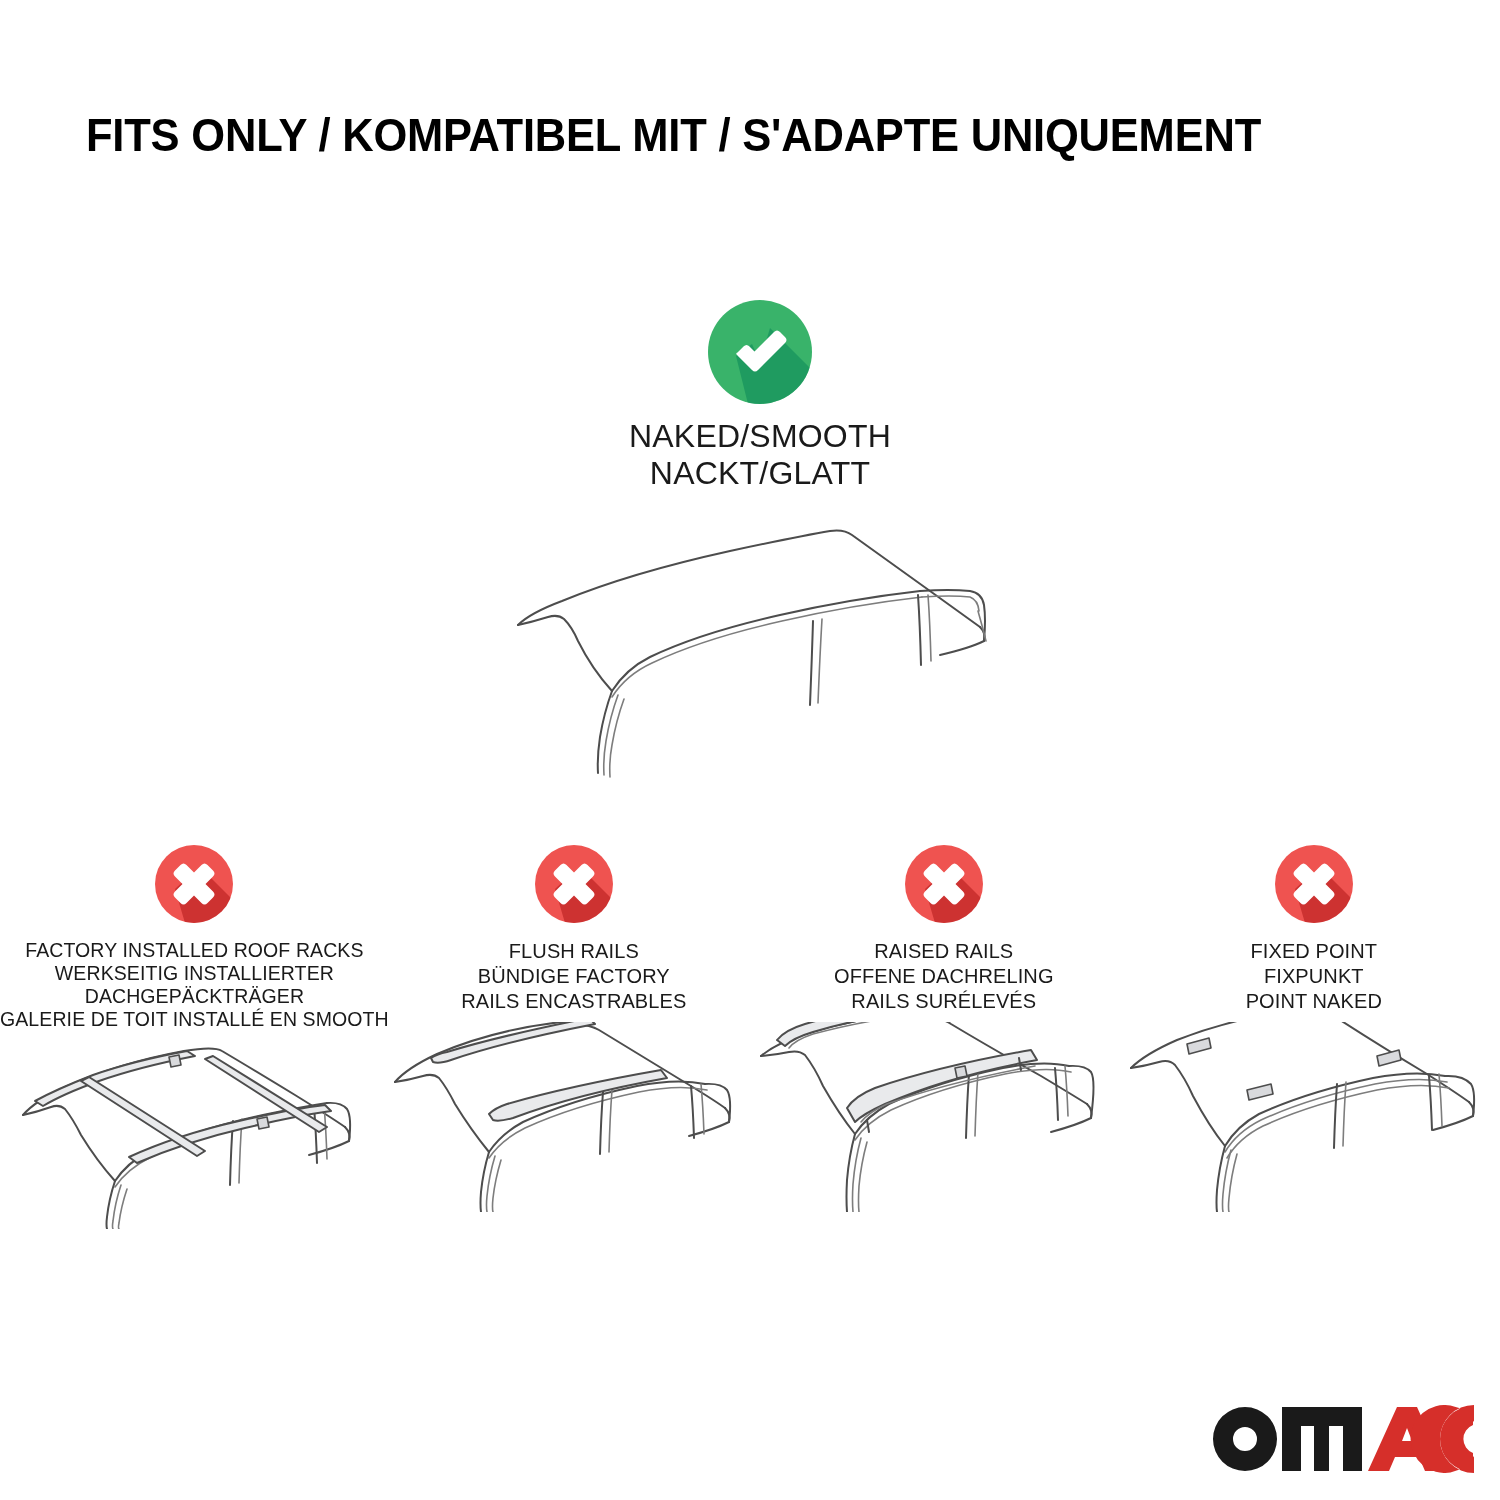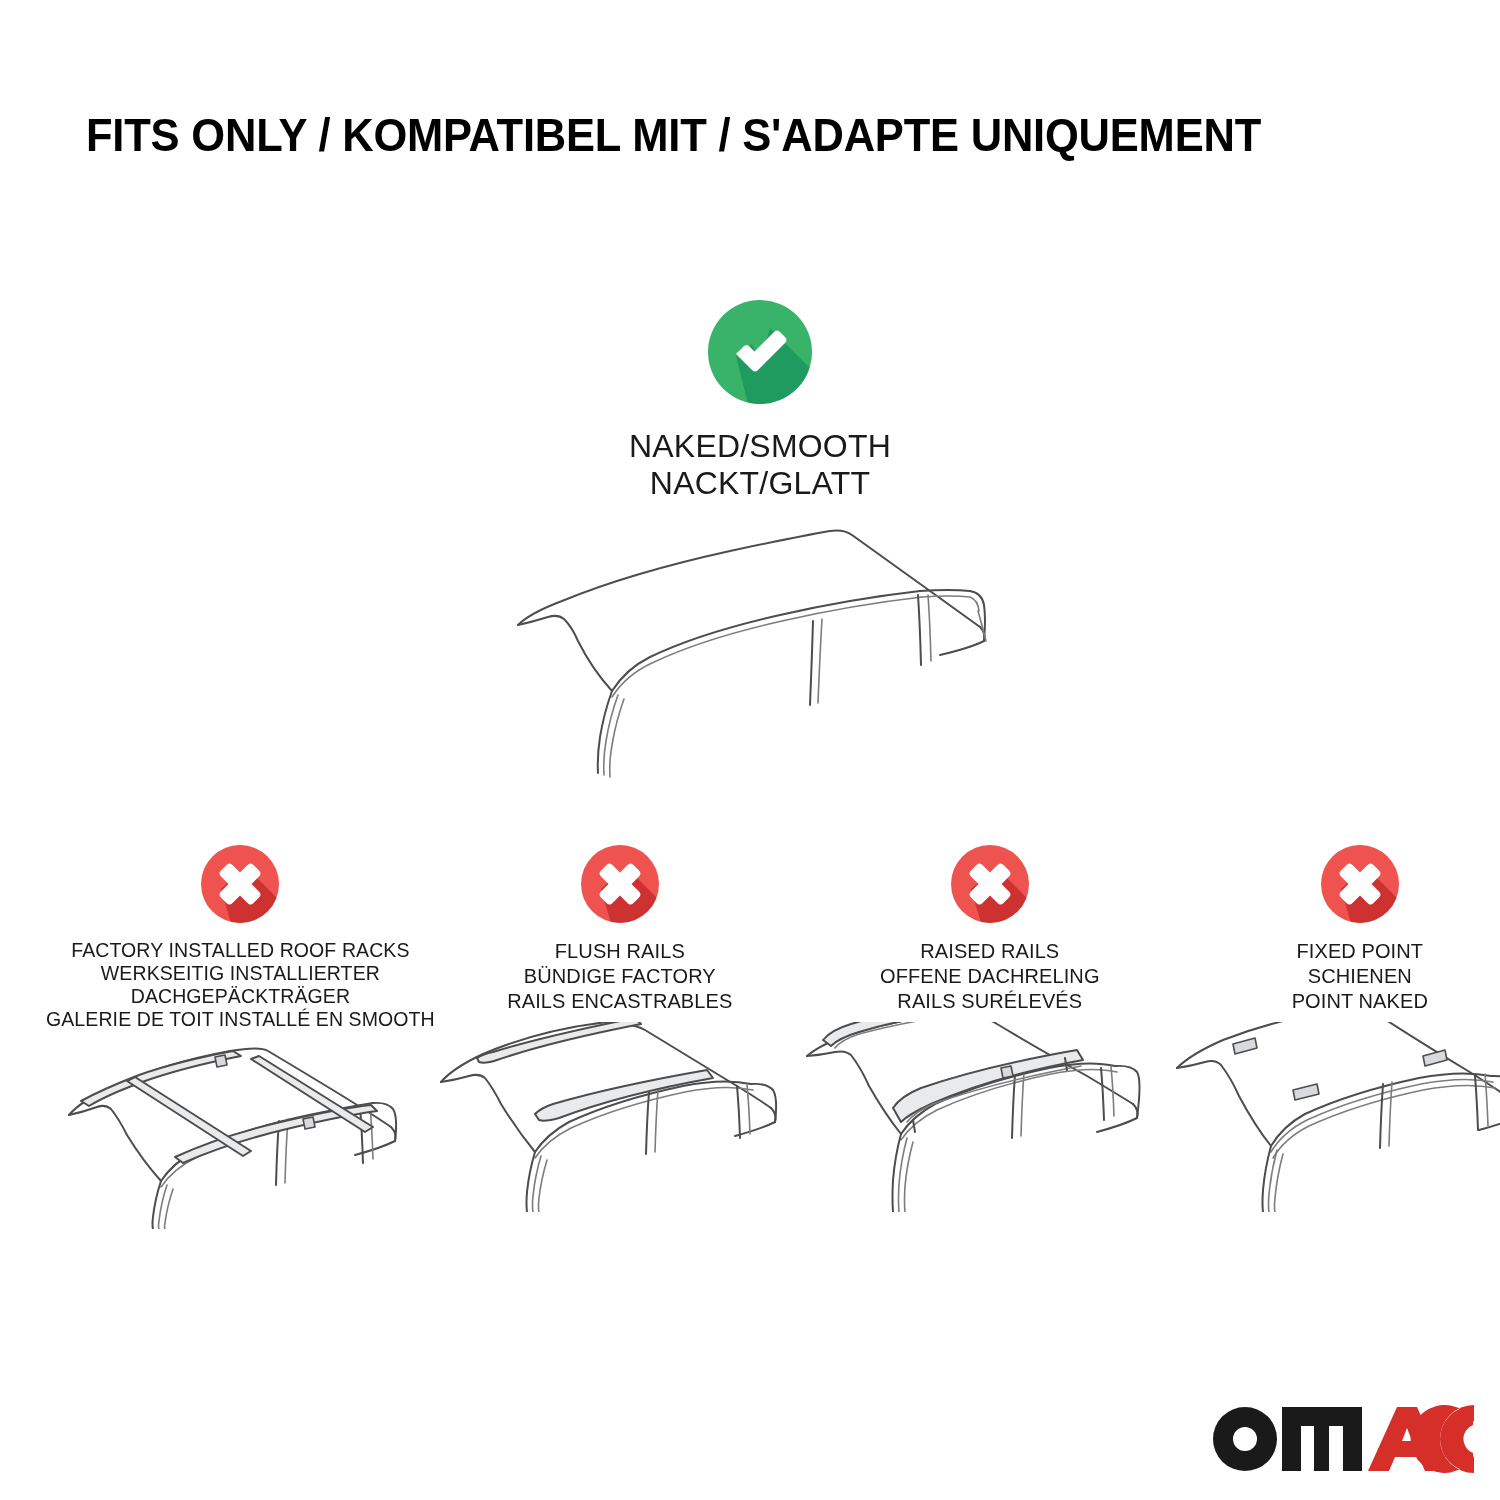--- a/index.html
+++ b/index.html
@@ -64,21 +64,21 @@
   .badge.green .shadow svg path { fill: #118f5a; opacity: .65; }
   .badge.red   .shadow svg path { fill: #b01717; opacity: .55; }
 
   .badge .glyph {
     position: absolute;
     inset: 0;
   }
   .badge .glyph svg { width: 100%; height: 100%; display: block; }
 
   .fits-label {
-    margin-top: 24px;
+    margin-top: 14px;
     font-size: 32px;
     line-height: 37px;
     color: #1a1a1a;
     letter-spacing: .2px;
   }
 
   
   #fits-illustration {
     position: absolute;
     left: 500px;
@@ -88,21 +88,20 @@
   }
   #fits-illustration svg { width: 100%; height: 100%; display: block; }
 
   
   #not-fits-row {
     position: absolute;
     left: 0px;
     top: 845px;
     width: 1228px;
     display: flex;
-    padding-left: 46px;
   }
   .nf-col {
     flex: 1 1 0;
     display: flex;
     flex-direction: column;
     align-items: center;
   }
   .nf-label {
     margin-top: 16px;
     font-size: 20px;
@@ -352,21 +351,21 @@
         </svg>
       </div>
       <div class="glyph">
         <svg viewBox="0 0 78 78" aria-hidden="true">
           <path d="M25.5 20 Q28.5 17 31.5 20 L39 27.5 L46.5 20 Q49.5 17 52.5 20 L58 25.5 Q61 28.5 58 31.5 L50.5 39 L58 46.5 Q61 49.5 58 52.5 L52.5 58 Q49.5 61 46.5 58 L39 50.5 L31.5 58 Q28.5 61 25.5 58 L20 52.5 Q17 49.5 20 46.5 L27.5 39 L20 31.5 Q17 28.5 20 25.5 Z" fill="#ffffff"></path>
         </svg>
       </div>
     </div>
     <div class="nf-label">
       <div>FIXED POINT</div>
-      <div>SCHIENEN</div>
+      <div>FIXPUNKT</div>
       <div>POINT NAKED</div>
     </div>
     <div class="nf-illustration">
       <svg viewBox="0 0 370 190" aria-hidden="true">
         <path class="line-art" d="M2 46 Q16 32 48 18 Q104 -4 168 -12"></path>
         <path class="line-art" d="M168 -12 Q196 -10 208 -4 Q248 22 298 52 Q326 70 340 80"></path>
         <path class="line-art" d="M340 80 Q346 86 344 94 Q330 101 304 108"></path>
         <path class="line-art" d="M2 46 Q16 44 30 40 Q40 37 46 43 Q56 56 64 74 Q80 104 96 124"></path>
         <path class="line-art" d="M96 124 Q108 104 130 92 Q178 70 244 56 Q286 48 316 54"></path>
         <path class="line-art-thin" d="M96 130 Q108 110 132 98 Q180 76 246 62 Q288 54 318 60"></path>

